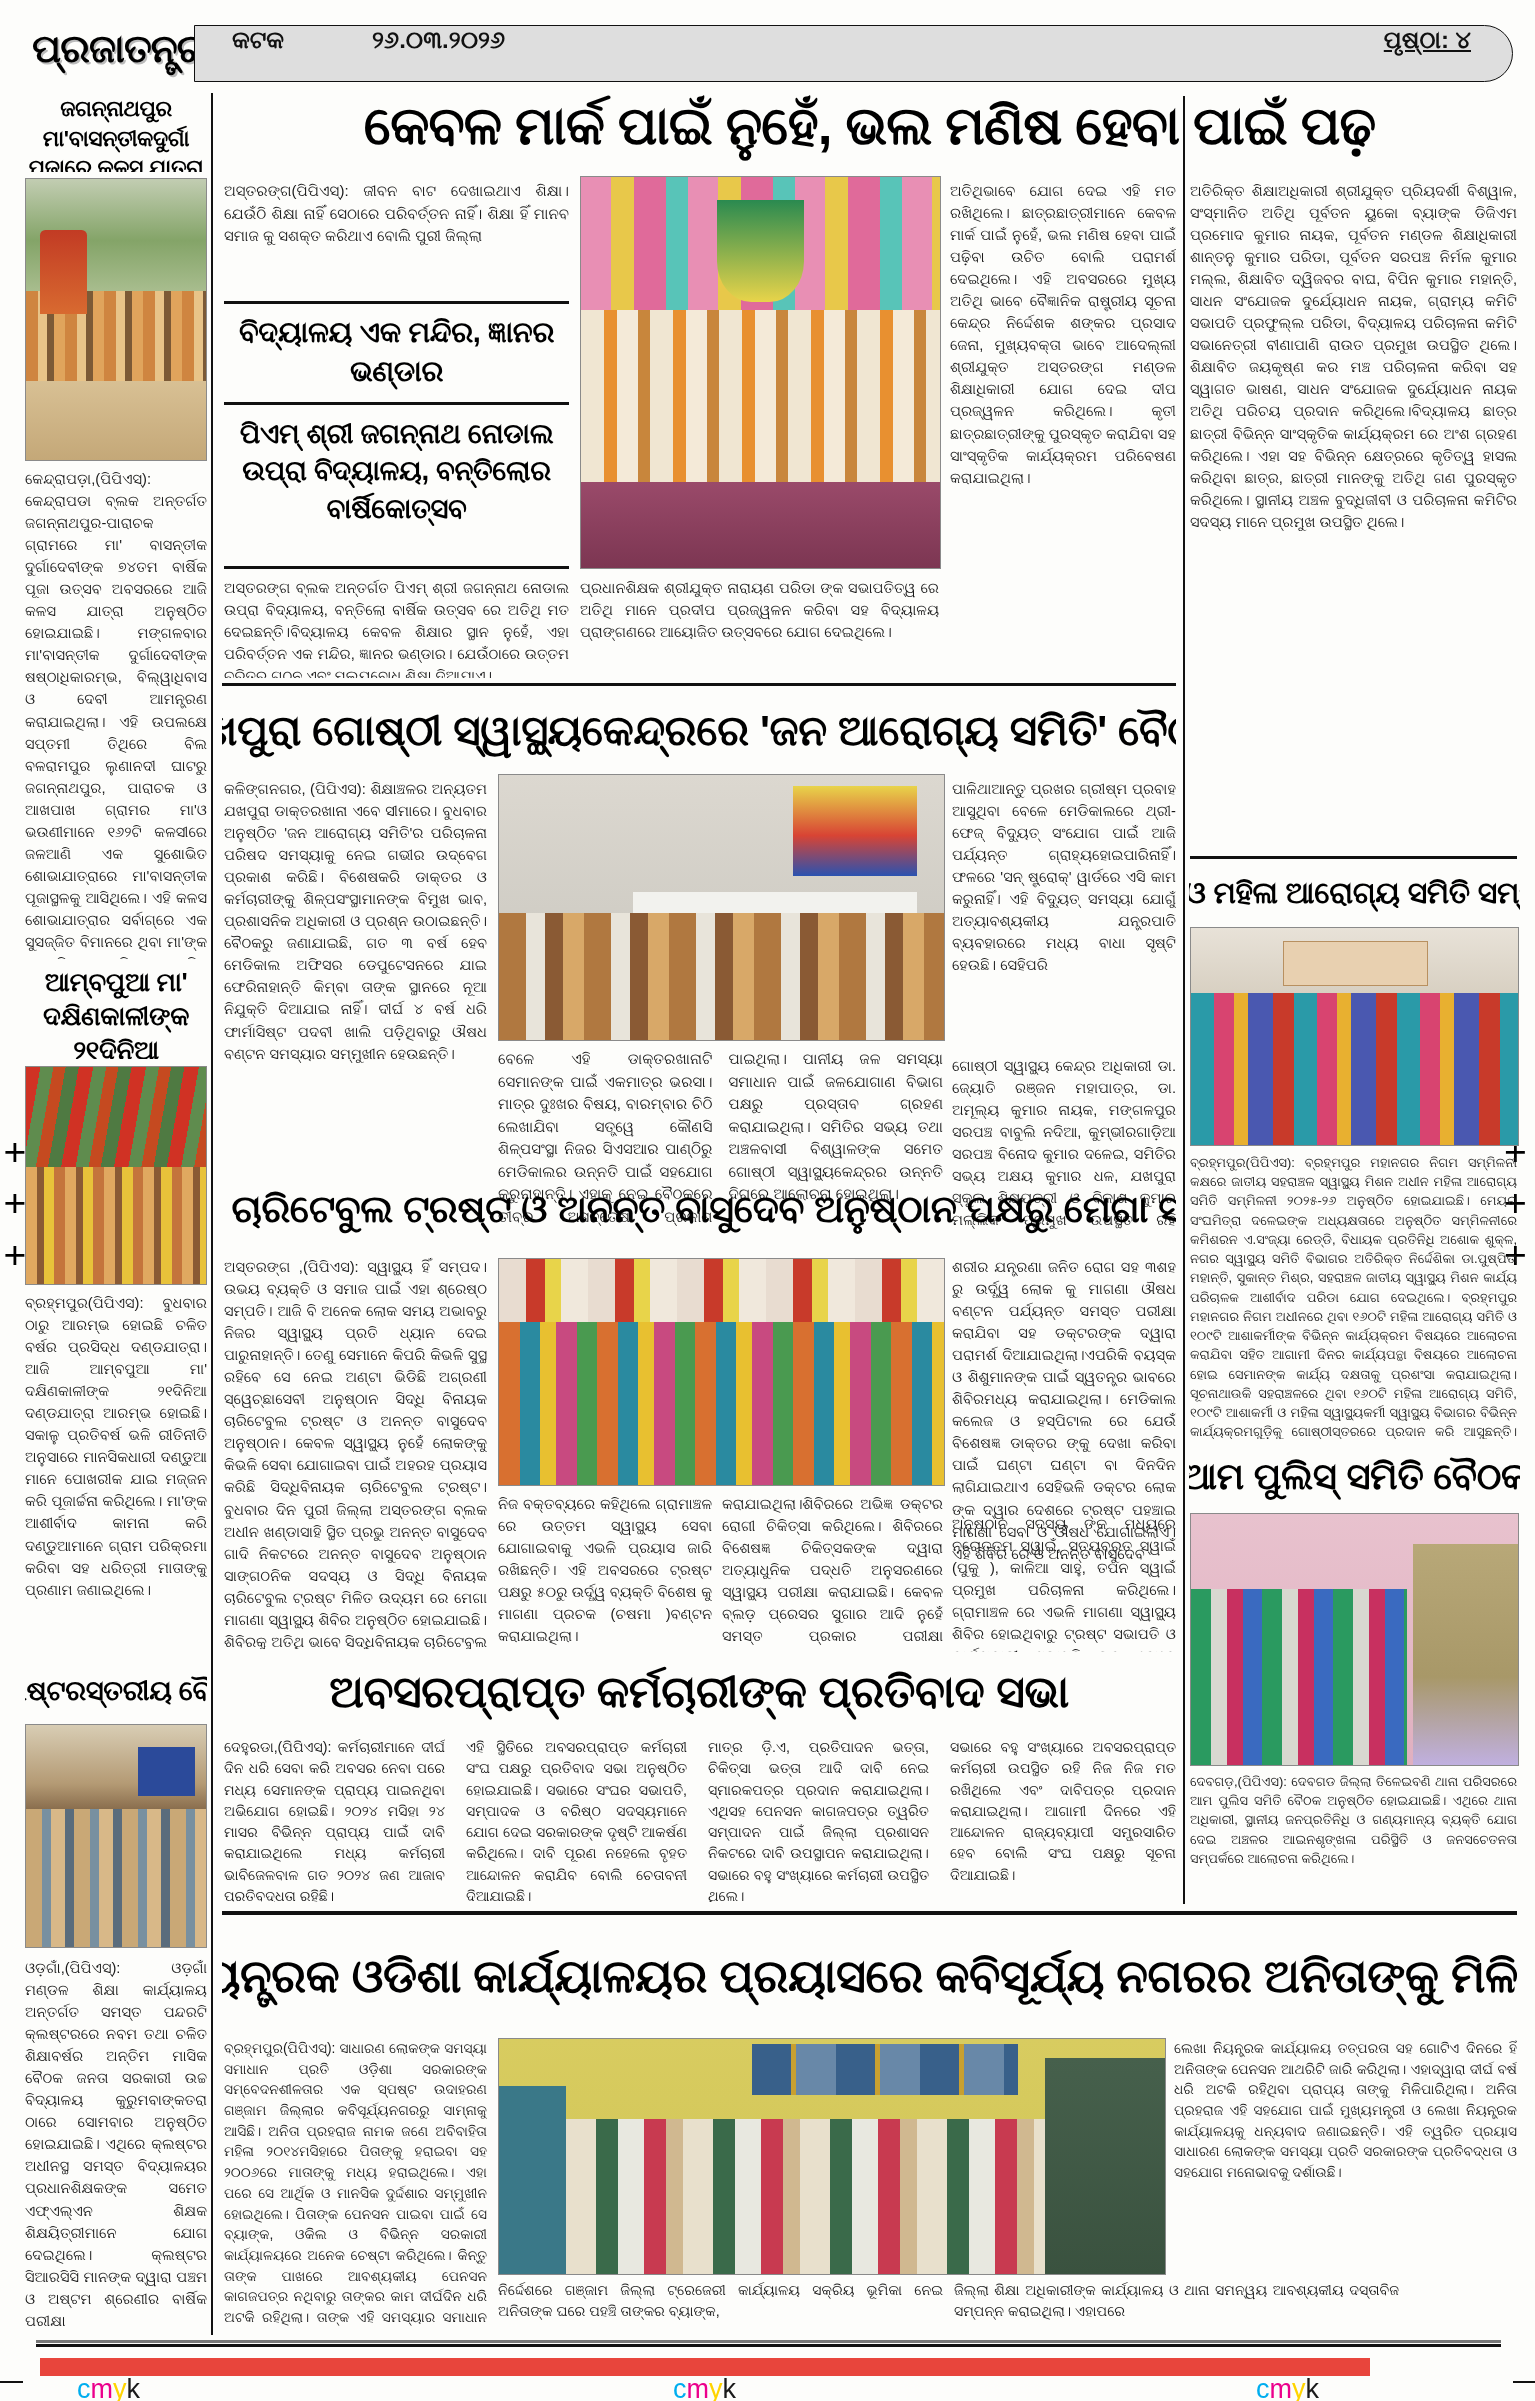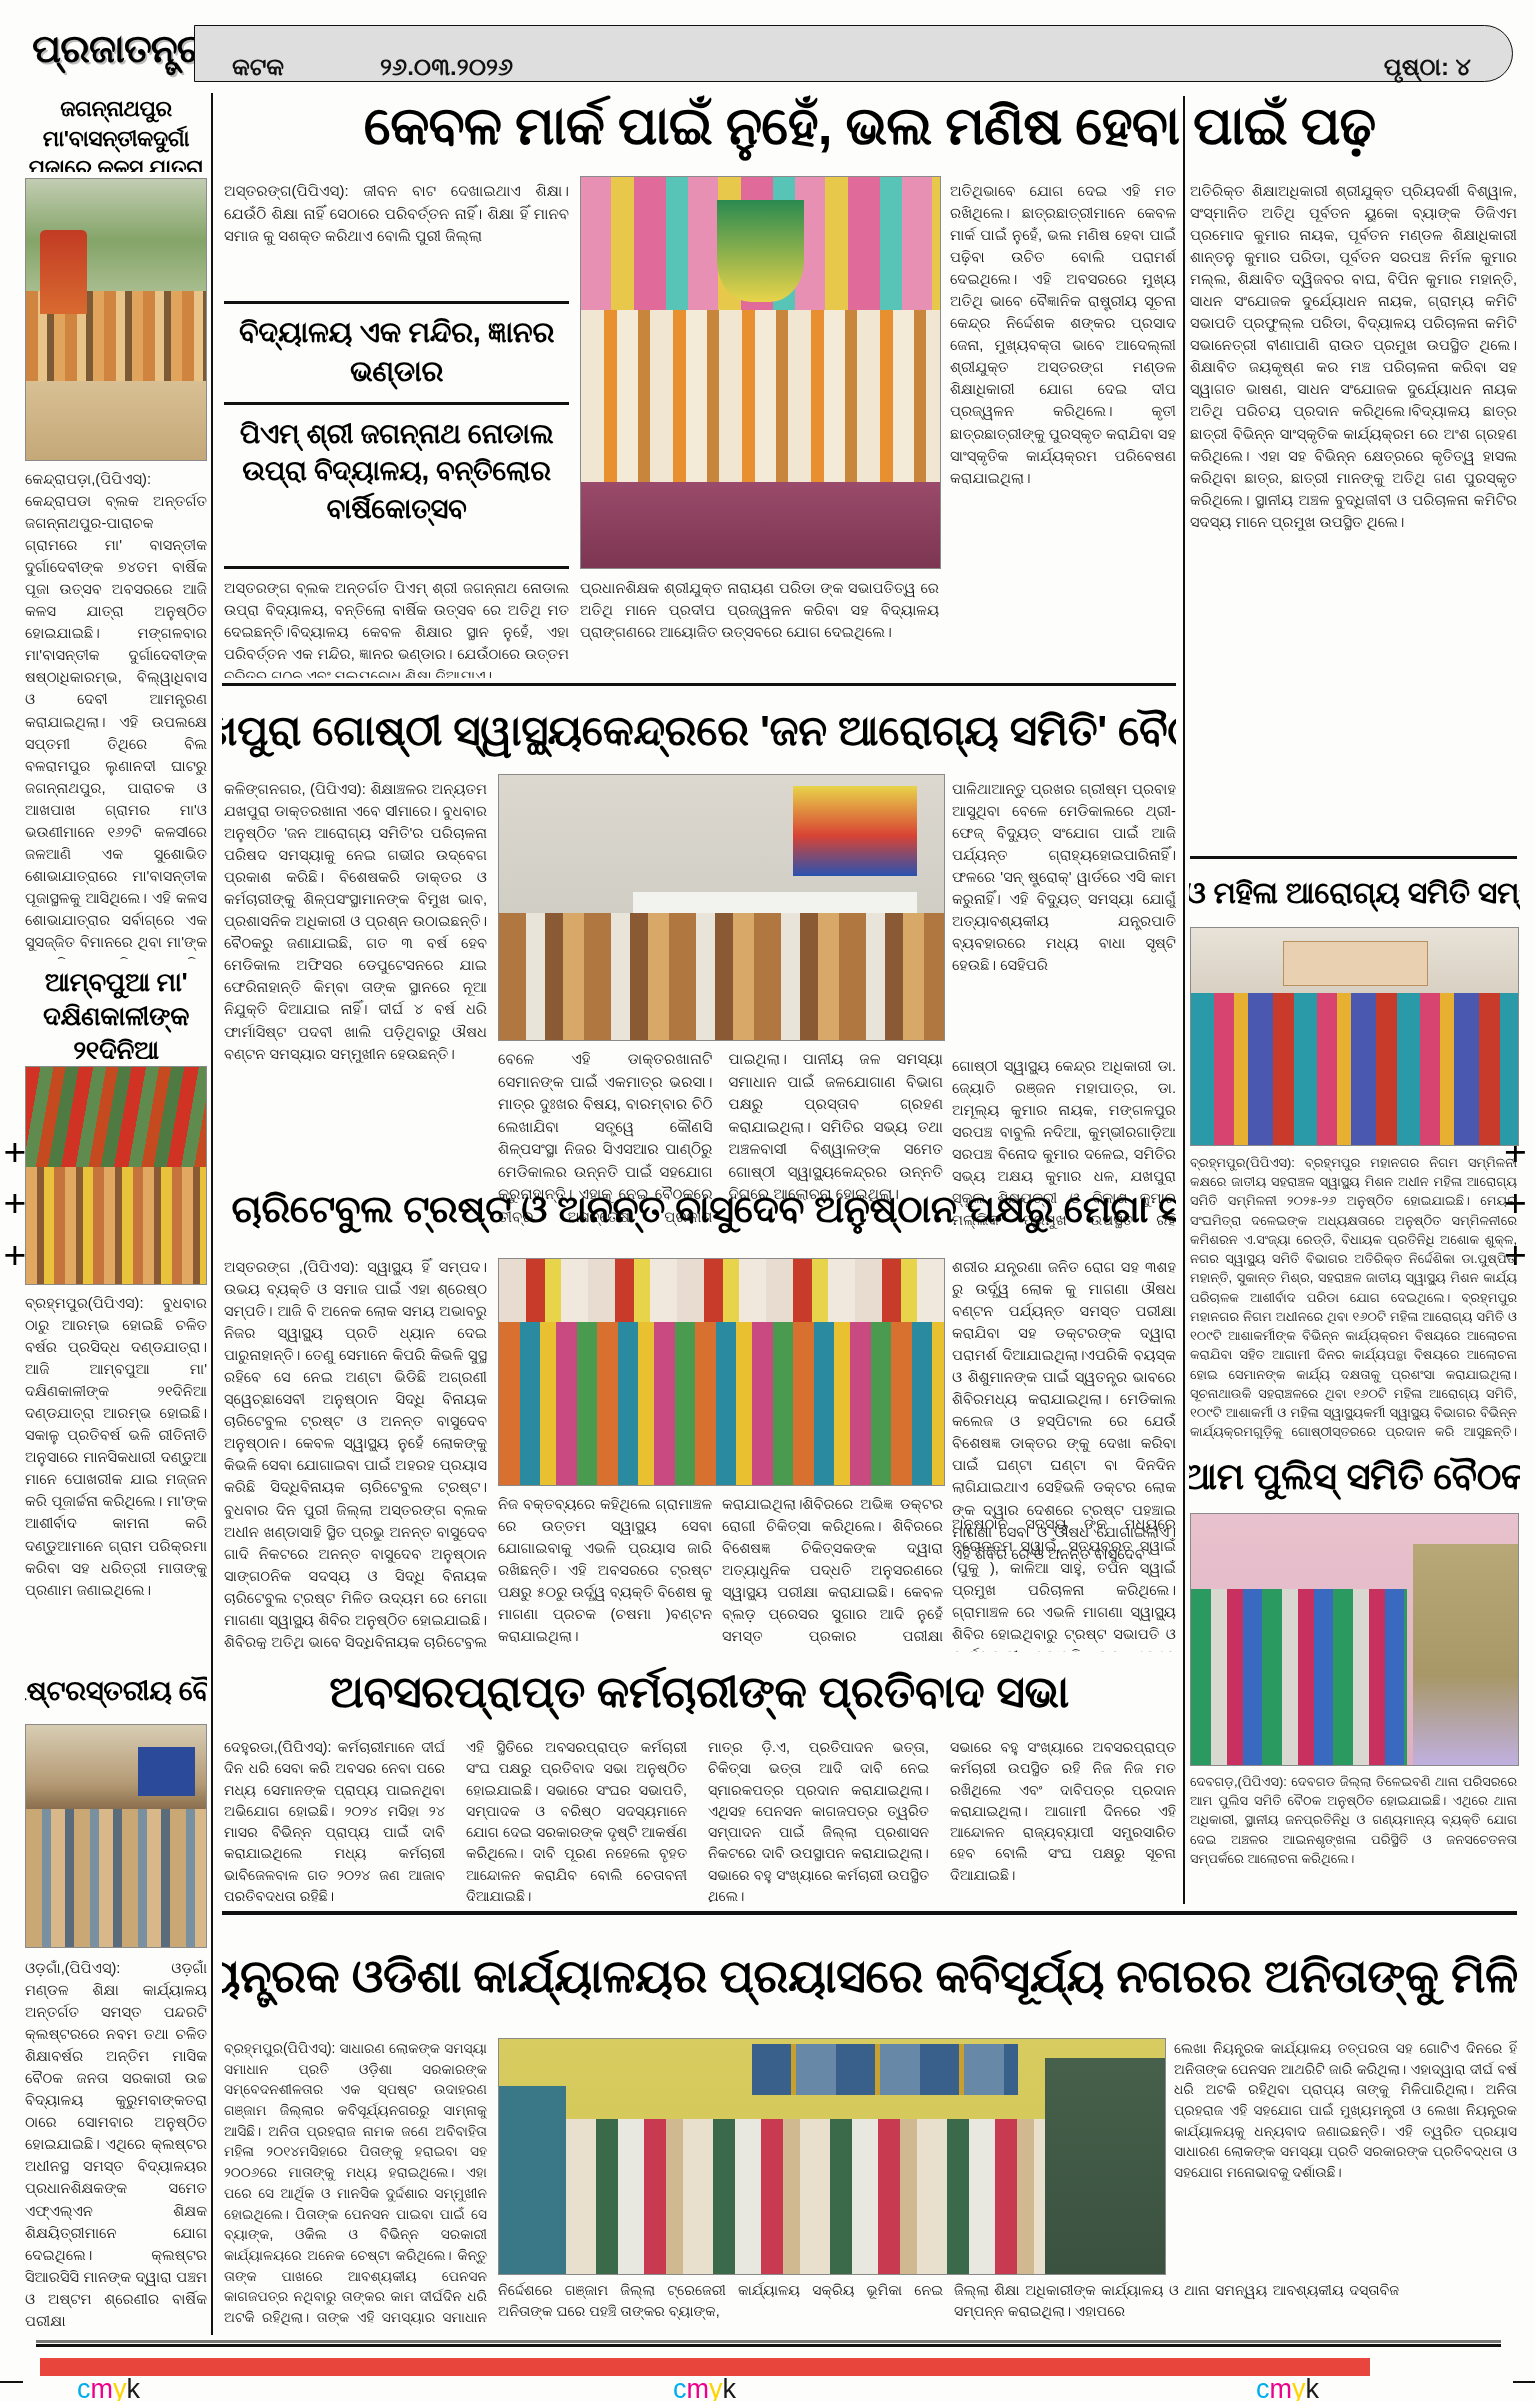--- a/index.html
+++ b/index.html
@@ -10,36 +10,36 @@
   .head{position:absolute;font-weight:700;color:#000000;overflow:hidden;letter-spacing:-0.4px;}
   .center{text-align:center;}
   .nowrap{white-space:nowrap;display:flex;align-items:center;justify-content:center;}
   .rule{position:absolute;background:#111;}
   .grayrule{position:absolute;background:#777;}
   .photo{position:absolute;overflow:hidden;border:0.9px solid #8a8a8a;}
   .band{position:absolute;left:0;right:0;}
   .logo{position:absolute;font-weight:900;font-size:39px;letter-spacing:-0.9px;color:#000;
         text-shadow:1.8px 1.8px 0 #bbb;}
   .mastbar{position:absolute;background:#dedede;border:1.8px solid #111;border-radius:0 30px 30px 0;
-           display:flex;align-items:flex-end;font-size:24px;font-weight:700;gap:8px;}
+           display:flex;align-items:flex-start;font-size:24px;font-weight:700;}
   .cropmark{position:absolute;font-size:39px;font-weight:400;color:#000;line-height:1;}
   .cmyk{position:absolute;font-size:27px;font-weight:400;letter-spacing:0;}
   .cmyk span{font-family:"Liberation Sans",sans-serif;}
   .redbar{position:absolute;background:#e8453c;}
 </style>
 </head>
 <body>
 
 <div id="page">
 
   <div class="logo" style="left:32px;top:27px;width:169px;height:62px;text-align:right;">ପ୍ରଜାତନ୍ତ୍ର</div>
   <div class="mastbar" style="left:194px;top:25px;width:1317px;height:55px;">
     <span style="margin-left:37px;">କଟକ</span>
     <span style="margin-left:88px;">୨୬.୦୩.୨୦୨୬</span>
-    <span style="margin-left:auto;margin-right:41px;">ପୃଷ୍ଠା: ୪</span>
+    <span style="margin-left:auto;margin-right:41px;text-decoration:underline;">ପୃଷ୍ଠା: ୪</span>
   </div>
 
   <div class="rule" style="left:211px;top:93px;width:1.8px;height:2242px;"></div>
   <div class="rule" style="left:1183px;top:96px;width:1.8px;height:1808px;"></div>
 
   <div class="cropmark" style="left:3.6px;top:1132px;">+</div>
   <div class="cropmark" style="left:3.6px;top:1183px;">+</div>
   <div class="cropmark" style="left:3.6px;top:1235px;">+</div>
   <div class="cropmark" style="left:1504px;top:1132px;">+</div>
   <div class="cropmark" style="left:1504px;top:1183px;">+</div>

